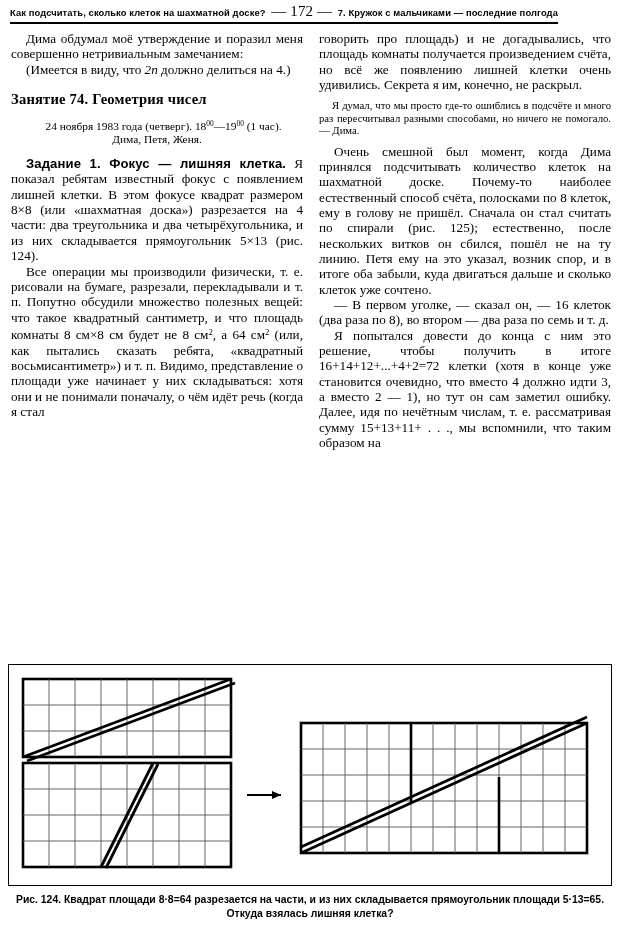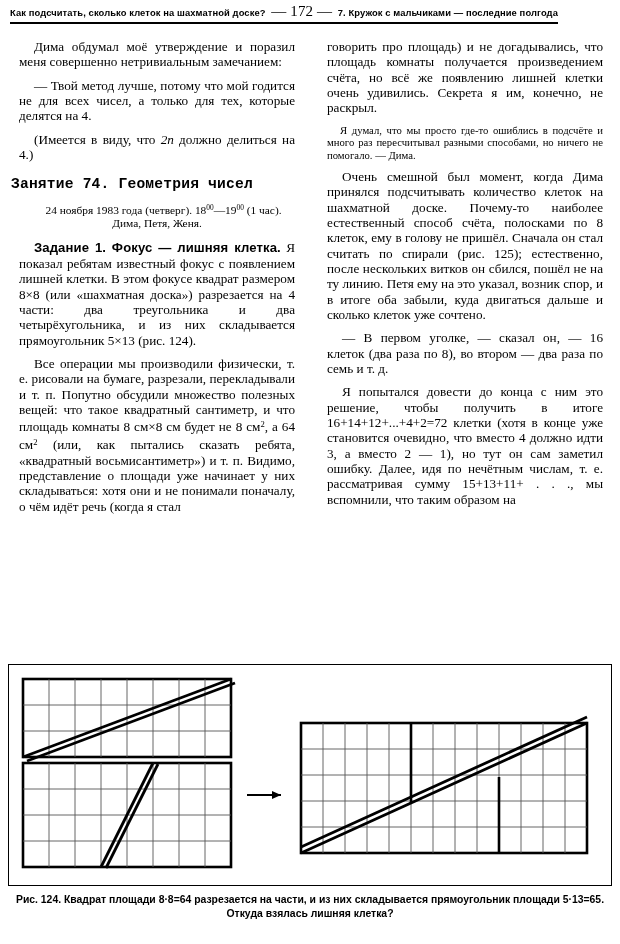--- a/index.html
+++ b/index.html
@@ -52,31 +52,31 @@
   .columns {
     display: flex;
     gap: 16px;
     padding: 0 3px;
   }
   .col {
     width: 292px;
     flex: 0 0 292px;
   }
   p {
-    margin: 8px;
+    margin: 0;
     font-size: 13.2px;
     line-height: 15.35px;
     text-align: justify;
     text-indent: 15px;
     hyphens: manual;
   }
   p.noind { text-indent: 0; }
 
   h2.session {
-    font-family: Liberation Mono, monospace;
+    font-family: Liberation Serif, serif;
     font-weight: bold;
     font-size: 14.6px;
     margin: 14px 0 9px 0;
     text-indent: 0;
     letter-spacing: 0.2px;
   }
   p.datetime {
     font-size: 11.4px;
     line-height: 13px;
     text-indent: 13px;
@@ -142,21 +142,20 @@
     <span class="pageno">— 172 —</span>
     <span class="right">7. Кружок с мальчиками — последние полгода</span>
   </div>
   <div class="rule"></div>
 
   <div class="columns">
 
     <div class="col">
 
       <p>Дима обдумал моё утверждение и поразил меня совершенно нетривиальным замечанием:</p>
-      <p>— Твой метод лучше, потому что мой годится не для всех чисел, а только для тех, которые делятся на 4.</p>
       <p><span>(Имеется в виду, что </span><i class="m">2n</i><span> должно делиться на 4.)</span></p>
 
       <h2 class="session">Занятие 74. Геометрия чисел</h2>
 
       <p class="datetime"><span>24 ноября 1983 года (четверг). 18</span><sup>00</sup><span>—19</span><sup>00</sup><span> (1 час).</span><br><span>Дима, Петя, Женя.</span></p>
 
       <p><span class="task-lead">Задание 1. Фокус — лишняя клетка.</span><span> Я показал ребятам известный фокус с появлением лишней клетки. В этом фокусе квадрат размером </span><span class="m">8×8</span><span> (или «шахматная доска») разрезается на 4 части: два треугольника и два четырёхугольника, и из них складывается прямоугольник </span><span class="m">5×13</span><span> (рис. 124).</span></p>
 
       <p><span>Все операции мы производили физически, т. е. рисовали на бумаге, разрезали, перекладывали и т. п. Попутно обсудили множество полезных вещей: что такое квадратный сантиметр, и что площадь комнаты </span><span class="m">8 см×8 см</span><span> будет не </span><span class="m">8 см</span><sup class="sq">2</sup><span>, а </span><span class="m">64 см</span><sup class="sq">2</sup><span> (или, как пытались сказать ребята, «квадратный восьмисантиметр») и т. п. Видимо, представление о площади уже начинает у них складываться: хотя они и не понимали поначалу, о чём идёт речь (когда я стал</span></p>
 

